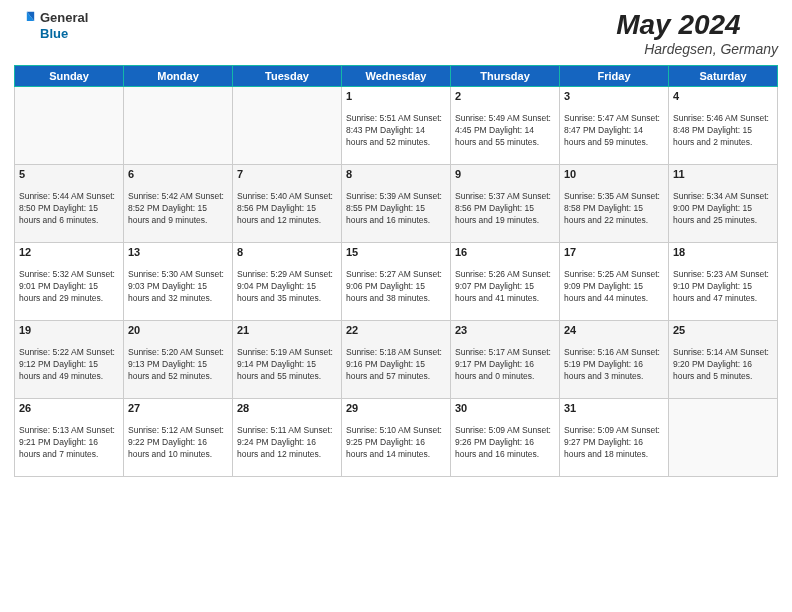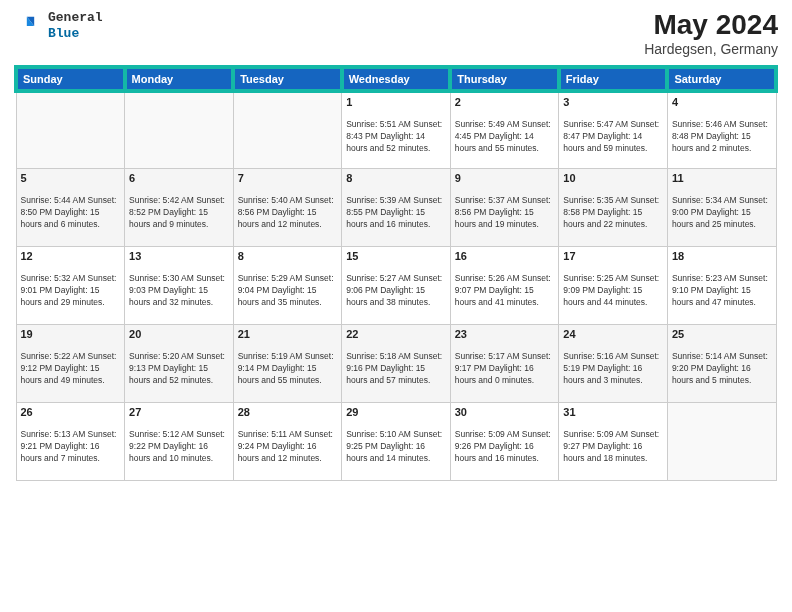--- a/index.html
+++ b/index.html
@@ -17,37 +17,35 @@
       background: #fff;
     }
     .header {
       display: flex;
       justify-content: space-between;
       align-items: flex-start;
       margin-bottom: 8px;
     }
     .logo {
       display: flex;
-      align-items: center;
-      gap: 12px;
-      font-family: Liberation Mono, monospace;
+      gap: 4px;
     }
     .logo-text {
       font-size: 13px;
       font-weight: bold;
       line-height: 1.2;
     }
     .logo-general { color: #333; }
     .logo-blue { color: #0369a1; }
     .logo-icon {
       width: 22px;
       height: 22px;
     }
     .title-block {
-      text-align: right;
+      font-style: italic;
     }
     .month-title {
       font-size: 28px;
       font-weight: bold;
       color: #222;
       line-height: 1.1;
     }
     .location {
       font-size: 14px;
       color: #444;
@@ -56,23 +54,23 @@
     .calendar {
       width: 100%;
       border-collapse: collapse;
       border: 1px solid #ccc;
     }
     .calendar th {
       background: #1565c0;
       color: #fff;
       font-size: 11px;
       font-weight: bold;
-      text-align: left;
+      text-align: center;
       padding: 4px 5px;
-      border: 4px solid #14b8a6;
+      border: 1px solid #14b8a6;
     }
     .calendar td {
       border: 1px solid #ccc;
       vertical-align: top;
       padding: 3px 4px;
       font-size: 9px;
       color: #333;
       width: calc(100% / 7);
       height: 78px;
       background: #fff;

